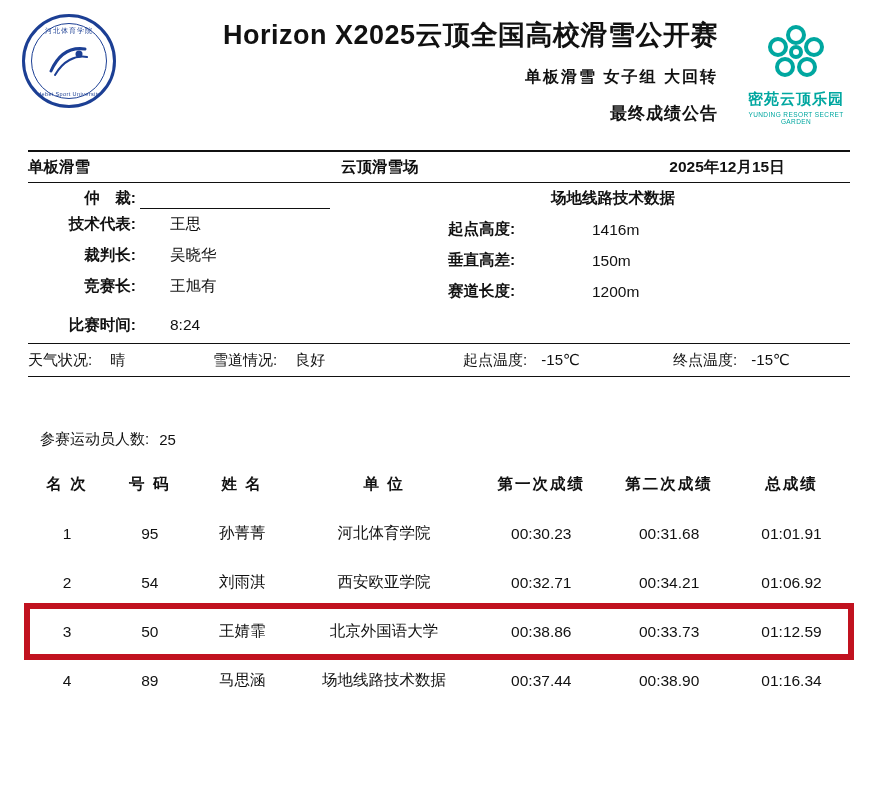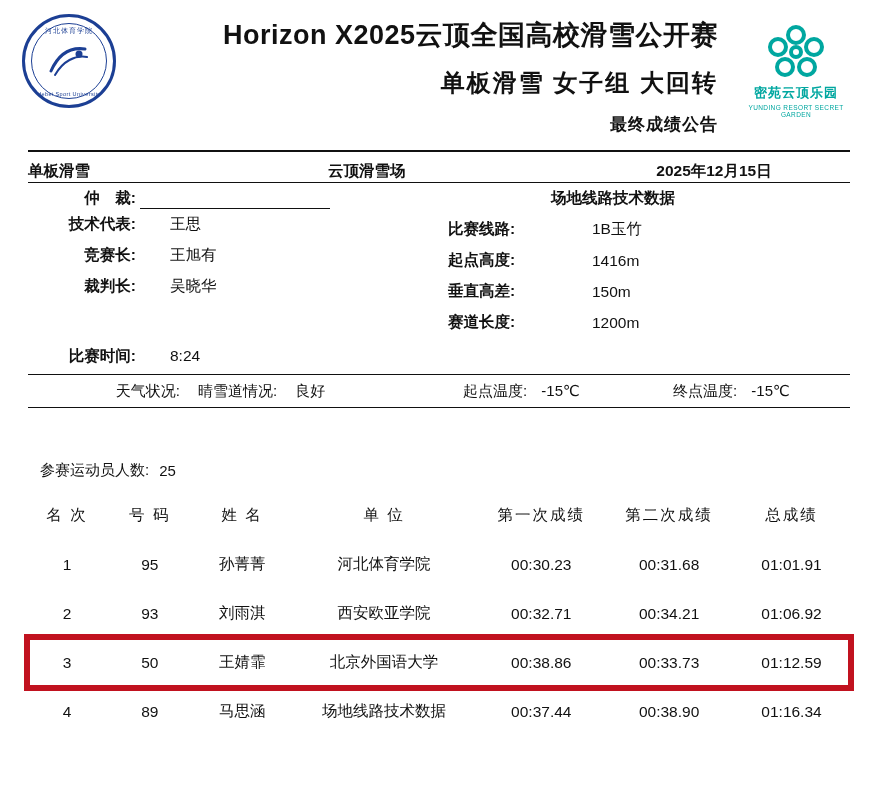--- a/index.html
+++ b/index.html
@@ -79,21 +79,21 @@
     text-align: right;
   }
   .title-main {
     font-size: 27px;
     font-weight: bold;
     letter-spacing: .5px;
     line-height: 1.3;
     white-space: nowrap;
   }
   .title-sub {
-    font-size: 24px;
+    font-size: 16px;
     font-weight: bold;
     margin-top: 14px;
     letter-spacing: 2px;
   }
   .title-sub2 {
     font-size: 17px;
     font-weight: bold;
     margin-top: 14px;
     letter-spacing: 1px;
   }
@@ -105,25 +105,25 @@
     width: 120px;
     text-align: center;
   }
   .logo-right .mark {
     height: 62px;
     display: flex;
     align-items: center;
     justify-content: center;
   }
   .logo-right .cn {
-    font-size: 13px;
+    font-size: 15px;
     color: #00a7a0;
     font-weight: bold;
     letter-spacing: 1px;
-    margin-top: 2px;
+    margin-top: 8px;
   }
   .logo-right .en {
     font-size: 6.5px;
     color: #00a7a0;
     letter-spacing: .4px;
     margin-top: 2px;
   }
 
   
   .info {
@@ -135,23 +135,24 @@
     border-top: 2px solid #111;
     height: 0;
   }
   .rule-mid {
     border-top: 1px solid #111;
     height: 0;
   }
 
   .info-row1 {
     display: flex;
-    align-items: flex-end;
+    align-items: center;
     height: 30px;
     font-weight: bold;
+    gap: 13px;
   }
   .info-row1 .a { width: 300px; }
   .info-row1 .b { width: 250px; text-align: left; }
   .info-row1 .c { flex: 1; text-align: center; }
 
   .two-col {
     display: flex;
   }
   .col-a { width: 420px; }
   .col-b { flex: 1; }
@@ -192,21 +193,21 @@
     text-align: center;
     width: 330px;
   }
 
   .weather-row {
     display: flex;
     align-items: center;
     height: 32px;
     font-size: 15px;
   }
-  .weather-row .w1 { width: 185px; text-align: right; }
+  .weather-row .w1 { width: 185px; }
   .weather-row .w2 { width: 250px; }
   .weather-row .w3 { width: 210px; }
   .weather-row .w4 { flex: 1; }
 
   .athletes-row {
     height: 34px;
     display: flex;
     align-items: center;
     font-size: 15px;
     padding-left: 12px;
@@ -217,21 +218,21 @@
   .results {
     margin: 8px 28px 0 28px;
     position: relative;
   }
   table.res {
     width: 100%;
     border-collapse: collapse;
     font-size: 15.5px;
   }
   table.res th {
-    font-weight: normal;
+    font-weight: bold;
     letter-spacing: 2px;
     padding: 10px 0 14px 0;
     text-align: center;
     white-space: nowrap;
   }
   table.res td {
     text-align: center;
     padding: 14px 0;
     white-space: nowrap;
   }
@@ -310,36 +311,32 @@
           <div class="k">仲　裁:</div>
           <div class="v"></div>
         </div>
         <div class="underline-short"></div>
 
         <div class="kv">
           <div class="k">技术代表:</div>
           <div class="v">王思</div>
         </div>
         <div class="kv">
+          <div class="k">裁判长:</div>
+          <div class="v">吴晓华</div>
+        </div>
+        <div class="kv">
           <div class="k">竞赛长:</div>
           <div class="v">王旭有</div>
-        </div>
-        <div class="kv">
-          <div class="k">裁判长:</div>
-          <div class="v">吴晓华</div>
         </div>
       </div>
 
       <div class="col-b">
         <div class="kv">
           <div class="center-head">场地线路技术数据</div>
-        </div>
-        <div class="kv kv-r">
-          <div class="k">比赛线路:</div>
-          <div class="v">1B玉竹</div>
         </div>
         <div class="kv kv-r">
           <div class="k">起点高度:</div>
           <div class="v">1416m</div>
         </div>
         <div class="kv kv-r">
           <div class="k">垂直高差:</div>
           <div class="v">150m</div>
         </div>
         <div class="kv kv-r">
@@ -401,21 +398,21 @@
           <td>1</td>
           <td>95</td>
           <td>孙菁菁</td>
           <td>河北体育学院</td>
           <td>00:30.23</td>
           <td>00:31.68</td>
           <td>01:01.91</td>
         </tr>
         <tr>
           <td>2</td>
-          <td>93</td>
+          <td>54</td>
           <td>刘雨淇</td>
           <td>西安欧亚学院</td>
           <td>00:32.71</td>
           <td>00:34.21</td>
           <td>01:06.92</td>
         </tr>
         <tr>
           <td>3</td>
           <td>50</td>
           <td>王婧霏</td>

